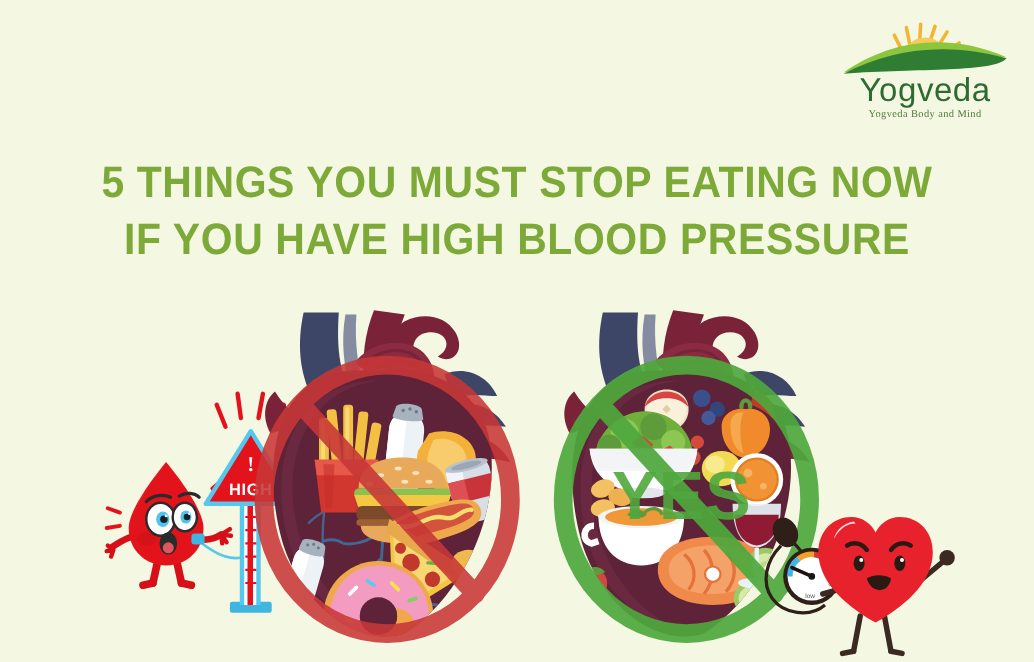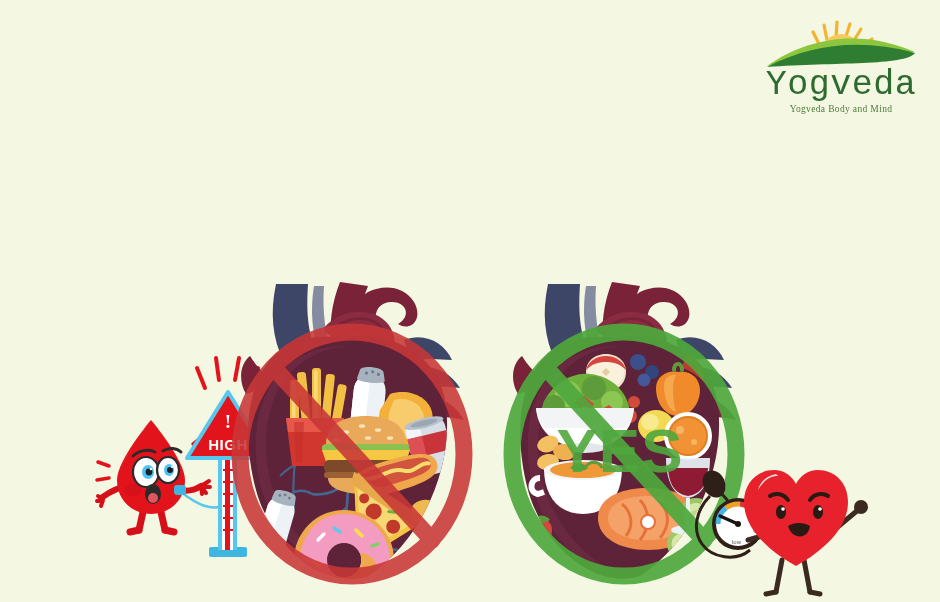--- a/index.html
+++ b/index.html
@@ -9,22 +9,22 @@
     background:#F4F7E1;
     font-family:"Liberation Sans", sans-serif;
     position:relative;
   }
   #canvas{position:absolute;inset:0;width:940px;height:602px;}
 
   
   .logo{position:absolute;left:755px;top:22px;width:172px;height:92px;text-align:center;}
   .logo-mark{position:relative;width:172px;height:48px;}
   .logo-word{
-    font-family:Liberation Mono, monospace;
-    font-size:35px;color:#2E6B30;line-height:1;letter-spacing:.5px;
+    font-family:Liberation Sans, sans-serif;
+    font-size:30px;color:#2E6B30;line-height:1;letter-spacing:.5px;
     margin-top:-2px;
   }
   .logo-tag{
     font-family:"Liberation Serif", serif;
     font-size:9.5px;color:#4F7A3A;letter-spacing:.35px;margin-top:1px;
   }
 
   
   .headline{position:absolute;left:0;top:140px;width:940px;text-align:center;}
   .headline .hl{
@@ -67,20 +67,24 @@
         </g>
 
         <path d="M12,44 C52,16 104,6 160,30 C112,30 58,36 12,44 Z" fill="#8CC63E"></path>
         <path d="M12,45 C56,22 106,16 160,31 C150,44 80,40 12,45 Z" fill="#2F7D32"></path>
       </svg>
     </div>
     <div class="logo-word">Yogveda</div>
     <div class="logo-tag">Yogveda Body and Mind</div>
   </div>
 
+  <div class="headline">
+    <div class="hl">5 THINGS YOU MUST STOP EATING NOW</div>
+    <div class="hl">IF YOU HAVE HIGH BLOOD PRESSURE</div>
+  </div>
 
   <div class="art">
 
     <div class="fig" style="left:95px;top:140px;">
       <svg width="130" height="130" viewBox="0 0 130 130">
 
         <path d="M32,84 C20,86 12,92 6,96" stroke="#D51019" stroke-width="6" fill="none" stroke-linecap="round"></path>
         <path d="M8,98 l-6,1 m6,-1 l-5,-4 m5,4 l-2,6" stroke="#D51019" stroke-width="4" fill="none" stroke-linecap="round"></path>
 
         <path d="M84,88 C94,90 100,88 106,84" stroke="#D51019" stroke-width="6" fill="none" stroke-linecap="round"></path>

